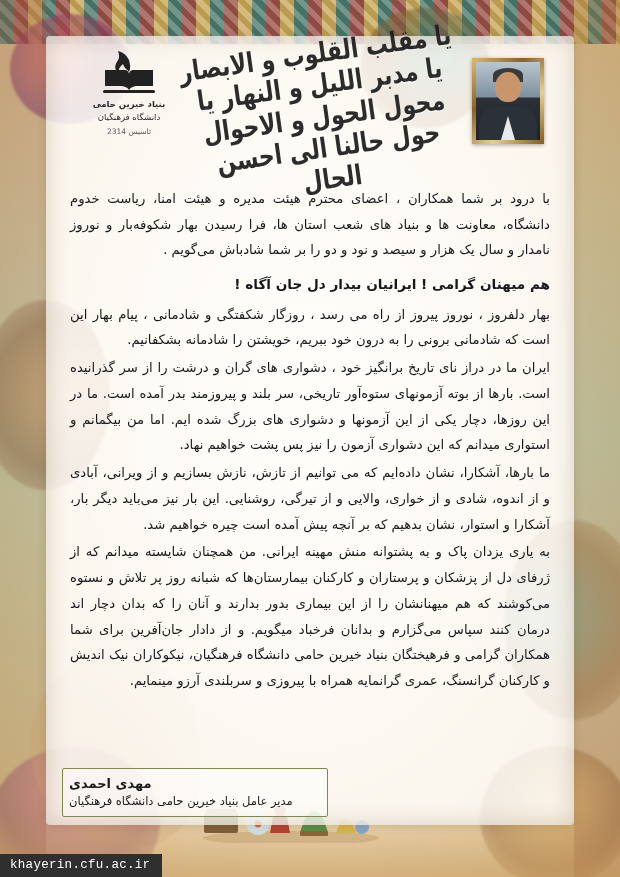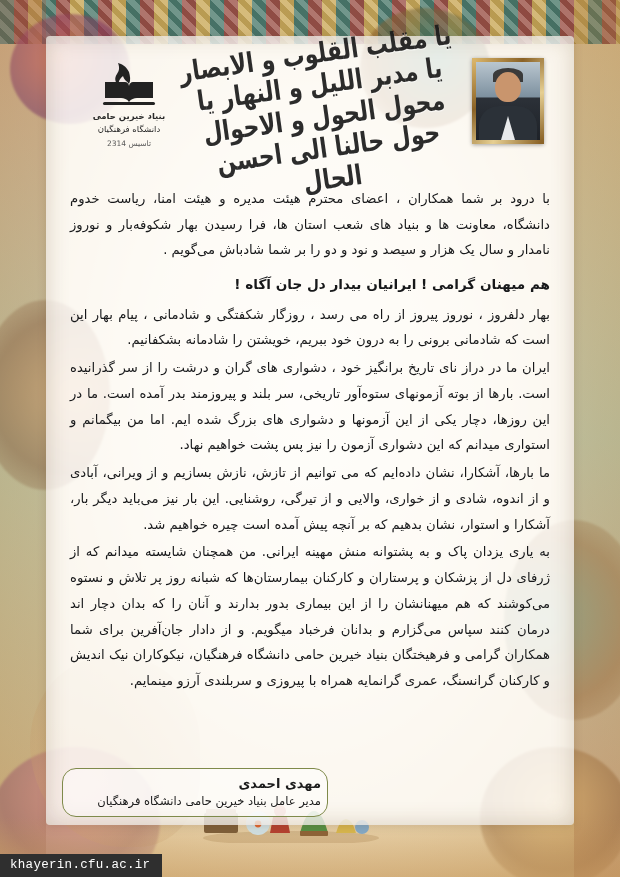--- a/index.html
+++ b/index.html
@@ -98,21 +98,21 @@
   .portrait .body{
     position:absolute;bottom:0;left:50%;transform:translateX(-50%);
     width:58px;height:34px;background:#2b3138;border-radius:20px 20px 0 0;
   }
   .portrait .shirt{
     position:absolute;bottom:0;left:50%;transform:translateX(-50%);
     width:14px;height:24px;background:#e8eaec;clip-path:polygon(50% 0,100% 100%,0 100%);
   }
 
   .logo{
-    position:absolute;top:16px;left:10px;
+    position:absolute;top:4px;left:10px;
     width:110px;text-align:center;
   }
   .logo .mark{
     width:56px;height:44px;margin:0 auto 4px auto;position:relative;
   }
   .logo .mark svg{display:block}
   .logo .l1,.logo .l2,.logo .l3{
     display:block;color:#2b2b2b;line-height:1.5;
   }
   .logo .l1{font-size:8.5px;font-weight:bold;}
@@ -153,22 +153,22 @@
     margin:8px 0 4px 0 !important;
   }
 
   
   .signature{
     position:absolute;bottom:8px;left:16px;
     width:252px;
     border:1.5px solid #7f8a4a;
     background:rgba(255,255,255,.45);
     padding:7px 6px 8px 6px;
-    text-align:right;
-    border-radius:14px;
+    text-align:left;
+    border-radius:2px;
   }
   .signature .name{
     font-size:13px;font-weight:bold;color:#1b1b1b;margin-bottom:3px;
   }
   .signature .role{
     font-size:11.5px;color:#1b1b1b;
   }
 
   
   .url-badge{

